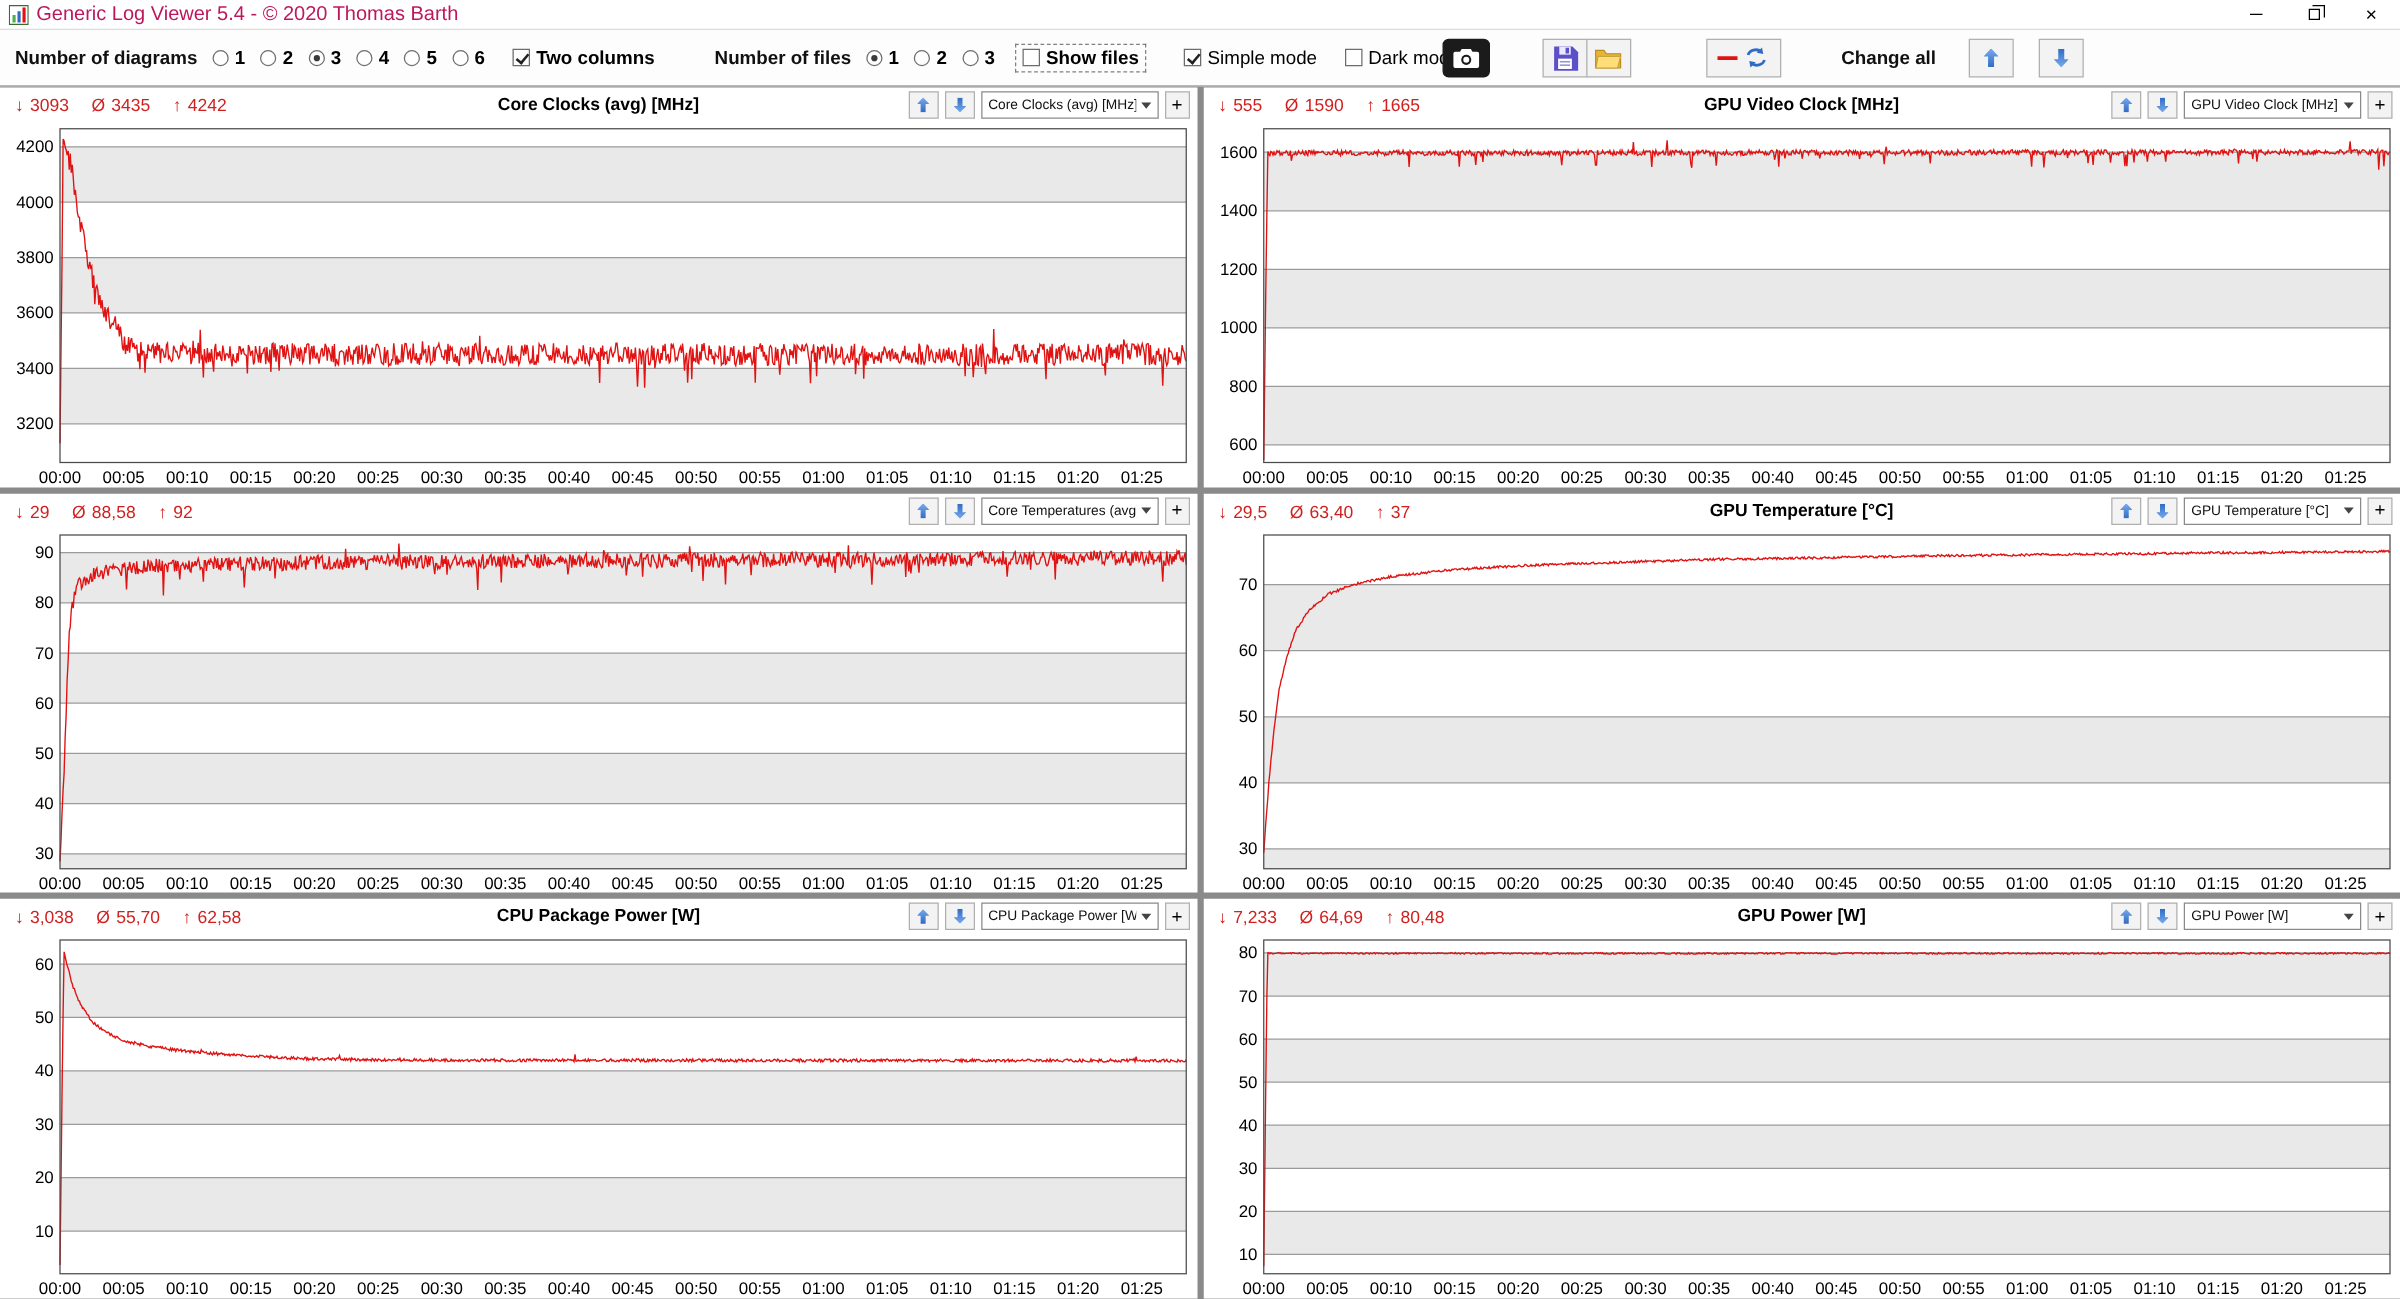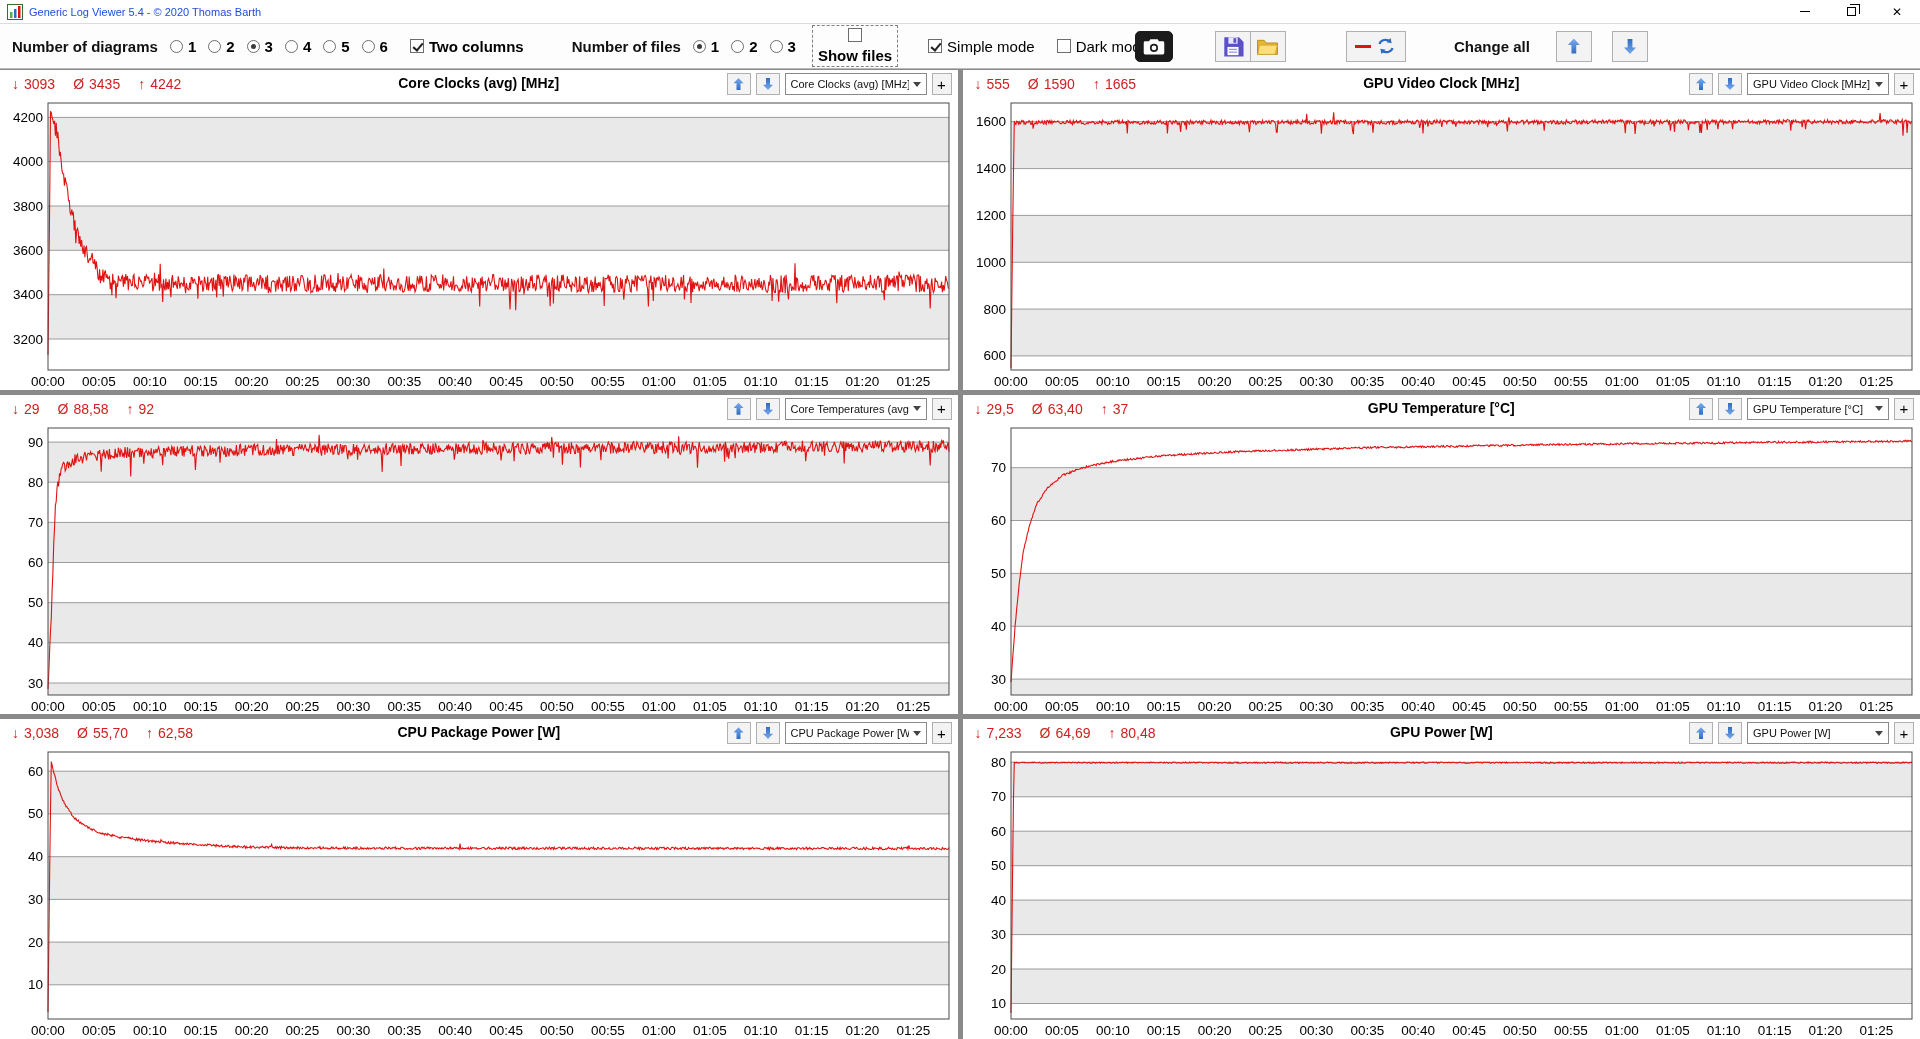--- a/index.html
+++ b/index.html
@@ -2,39 +2,39 @@
 <html><head>
 <meta charset="utf-8">
 <style>
   * { box-sizing: border-box; margin: 0; padding: 0; }
   html,body { width:1920px; height:1039px; overflow:hidden; }
   body { font-family:"Liberation Sans",sans-serif; background:#8a8a8a; position:relative; }
 
   
   .titlebar{height:24px;background:#ffffff;display:flex;align-items:center;border-bottom:1px solid #dcdcdc;}
   .titlebar .appicon{width:16px;height:16px;margin:0 6px 0 7px;flex:0 0 auto;}
-  .titlebar .wtitle{font-size:11px;color:#1d4ed8;}
+  .titlebar .wtitle{font-size:16px;color:#be185d;}
   .wcontrols{margin-left:auto;display:flex;height:100%;}
   .wbtn{width:46px;height:100%;display:flex;align-items:center;justify-content:center;color:#000;font-size:12px;cursor:default;}
   .min-glyph{display:inline-block;width:10px;height:1px;background:#000;}
   .restore-glyph{display:inline-block;width:9px;height:9px;border:1px solid #000;position:relative;}
   .restore-glyph::before{content:"";position:absolute;top:-4px;left:2px;width:9px;height:9px;border:1px solid #000;border-left:none;border-bottom:none;}
 
   
   .toolbar{height:45px;background:#fdfdfd;display:flex;align-items:center;padding:0 12px;border-bottom:1px solid #b9b9b9;font-size:15px;white-space:nowrap;}
   .blabel{font-weight:700;color:#111;}
   .radio,.check{display:inline-flex;align-items:center;gap:5px;margin-left:12px;}
   .rb{width:13px;height:13px;border:1px solid #6d6d6d;border-radius:50%;background:#fff;position:relative;flex:0 0 auto;}
   .rb.on::after{content:"";position:absolute;inset:3px;border-radius:50%;background:#3a3a3a;}
   .cb{width:14px;height:14px;border:1px solid #6d6d6d;background:#fff;position:relative;flex:0 0 auto;}
   .cb.on::after{content:"";position:absolute;left:2px;top:3px;width:8px;height:4px;border-left:2px solid #222;border-bottom:2px solid #222;transform:rotate(-50deg);}
   .rlabel{font-weight:700;}
   .clabel{font-weight:700;}
   .clabel.bold{font-weight:400;}
-  .dashed{border:1px dashed #808080;padding:2px 5px;flex-direction:column;}
+  .dashed{border:1px dashed #808080;padding:2px 5px;}
   .tbtn{background:#f3f3f3;border:1px solid #b0b0b0;display:inline-flex;align-items:center;justify-content:center;cursor:default;}
   .cam-btn{width:38px;height:31px;background:#1b1b1b;border:1px solid #1b1b1b;border-radius:5px;margin-left:-14px;z-index:2;}
   .sq-btn{width:36px;height:31px;}
   .wide-btn{width:60px;height:31px;gap:5px;}
   .red-line{display:inline-block;width:16px;height:3px;background:#e01212;}
   .bigarrow-btn{width:36px;height:31px;}
   .arrow{display:inline-block;width:12px;height:15px;background:linear-gradient(#79aaec,#2f6bc4);clip-path:polygon(50% 0,100% 44%,70% 44%,70% 100%,30% 100%,30% 44%,0 44%);}
   .arrow.down{transform:rotate(180deg);}
   .arrow.small{width:10px;height:12px;}
 

